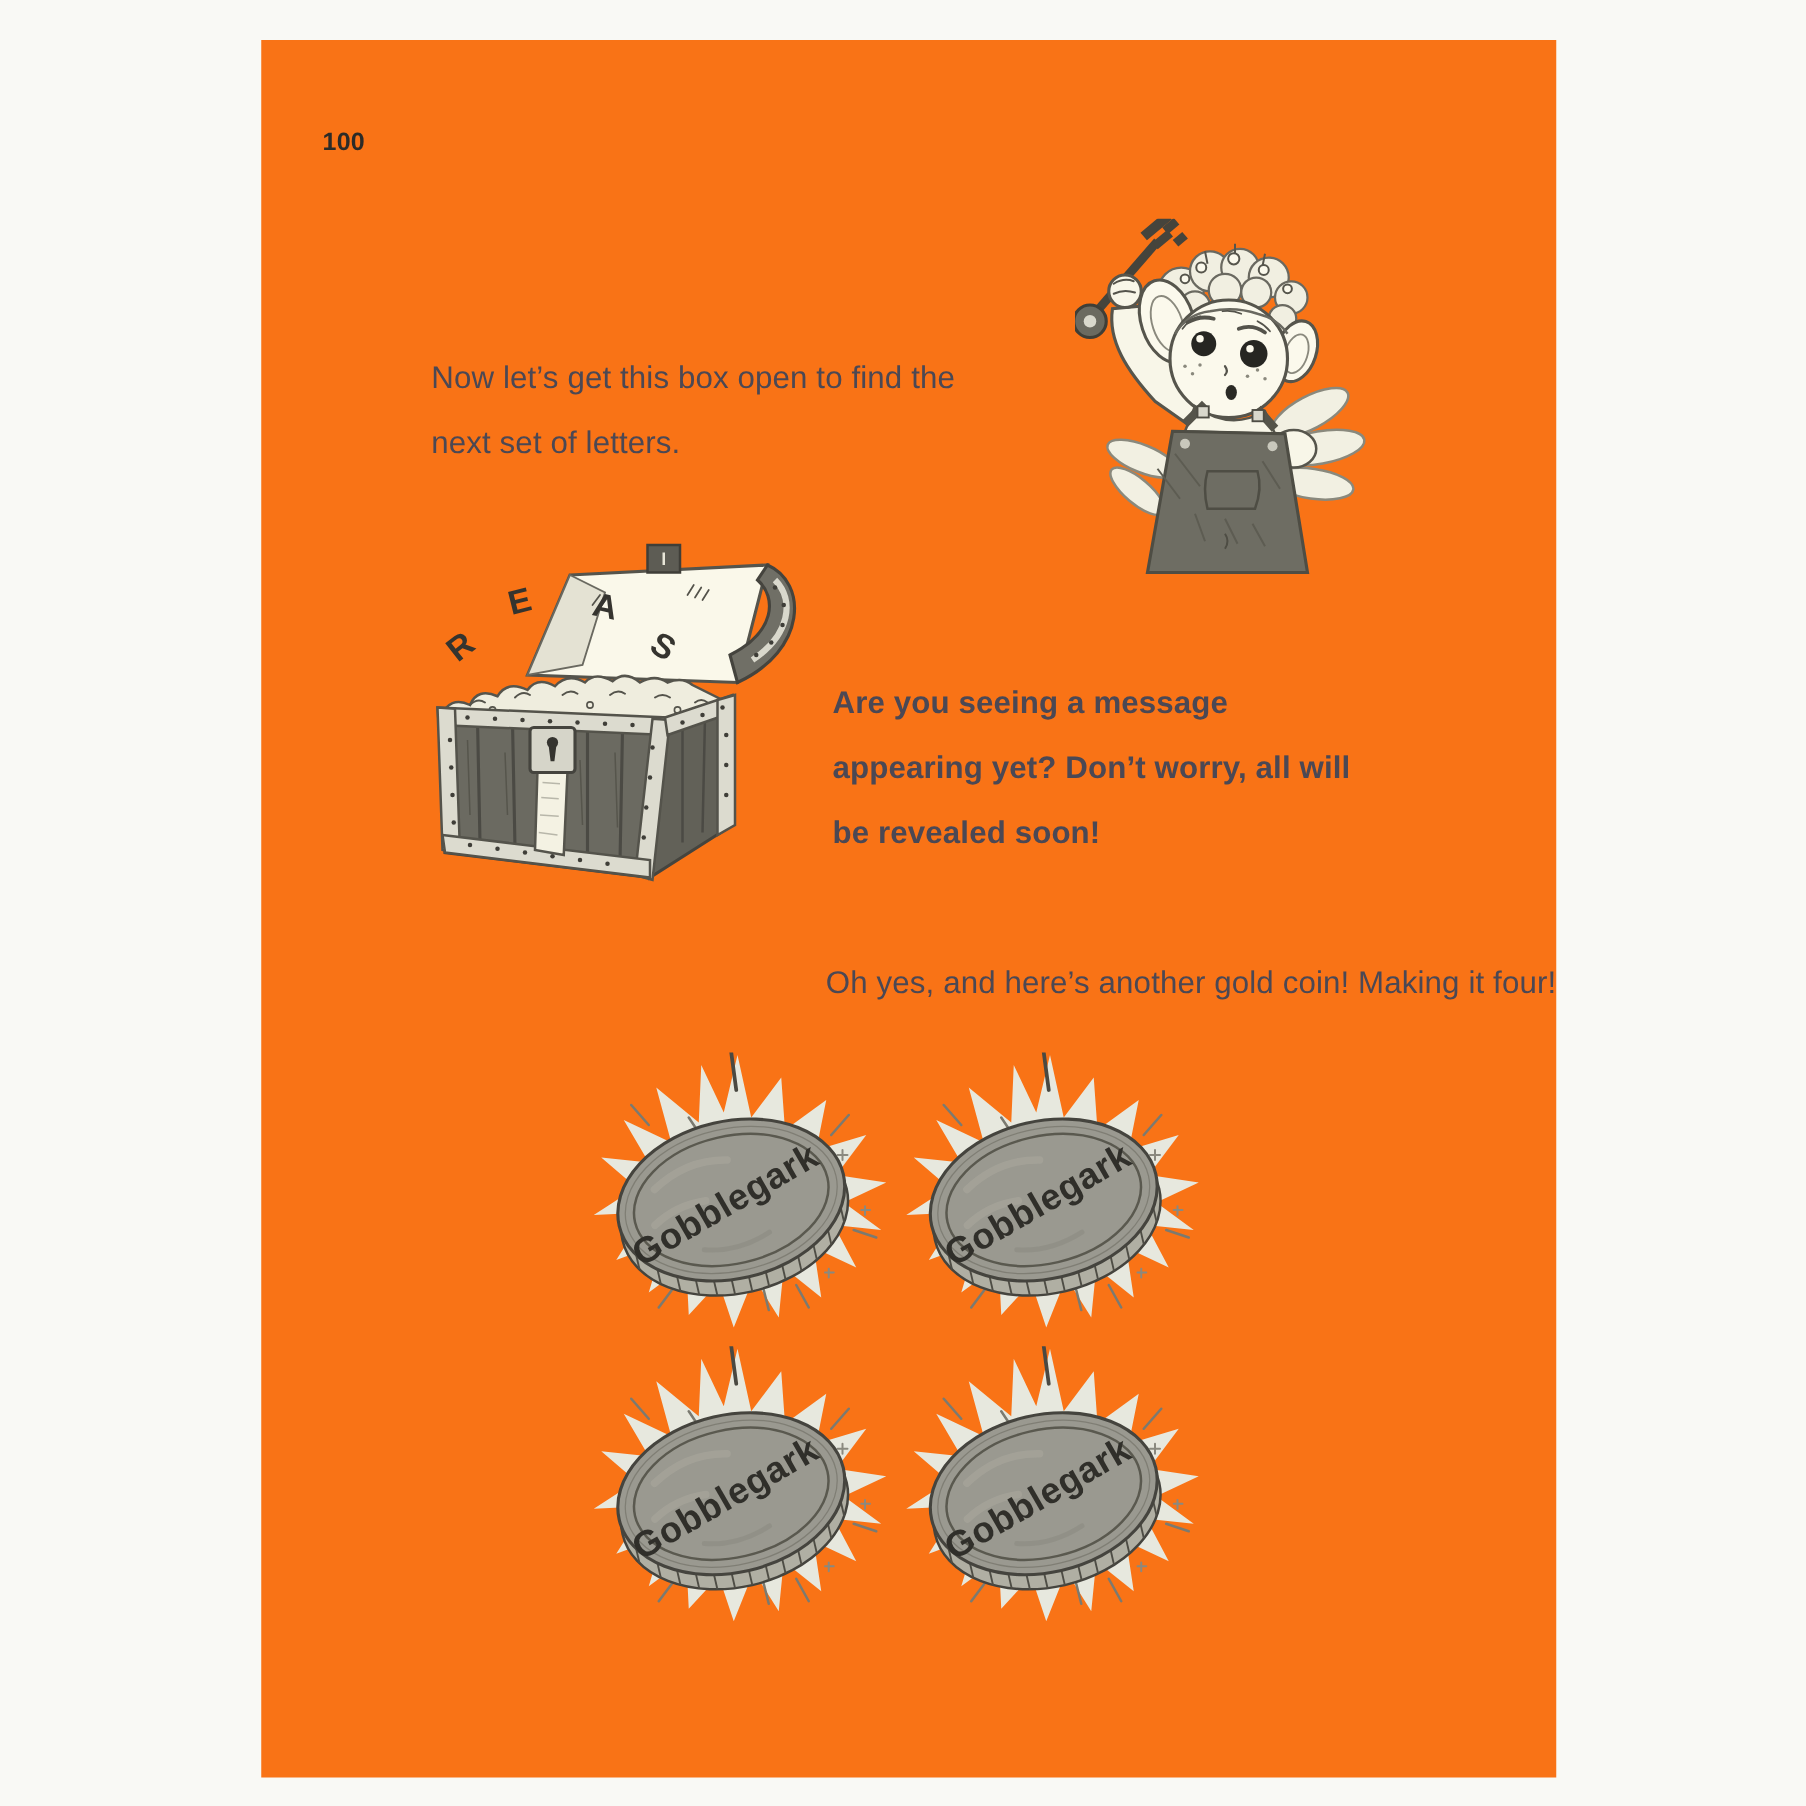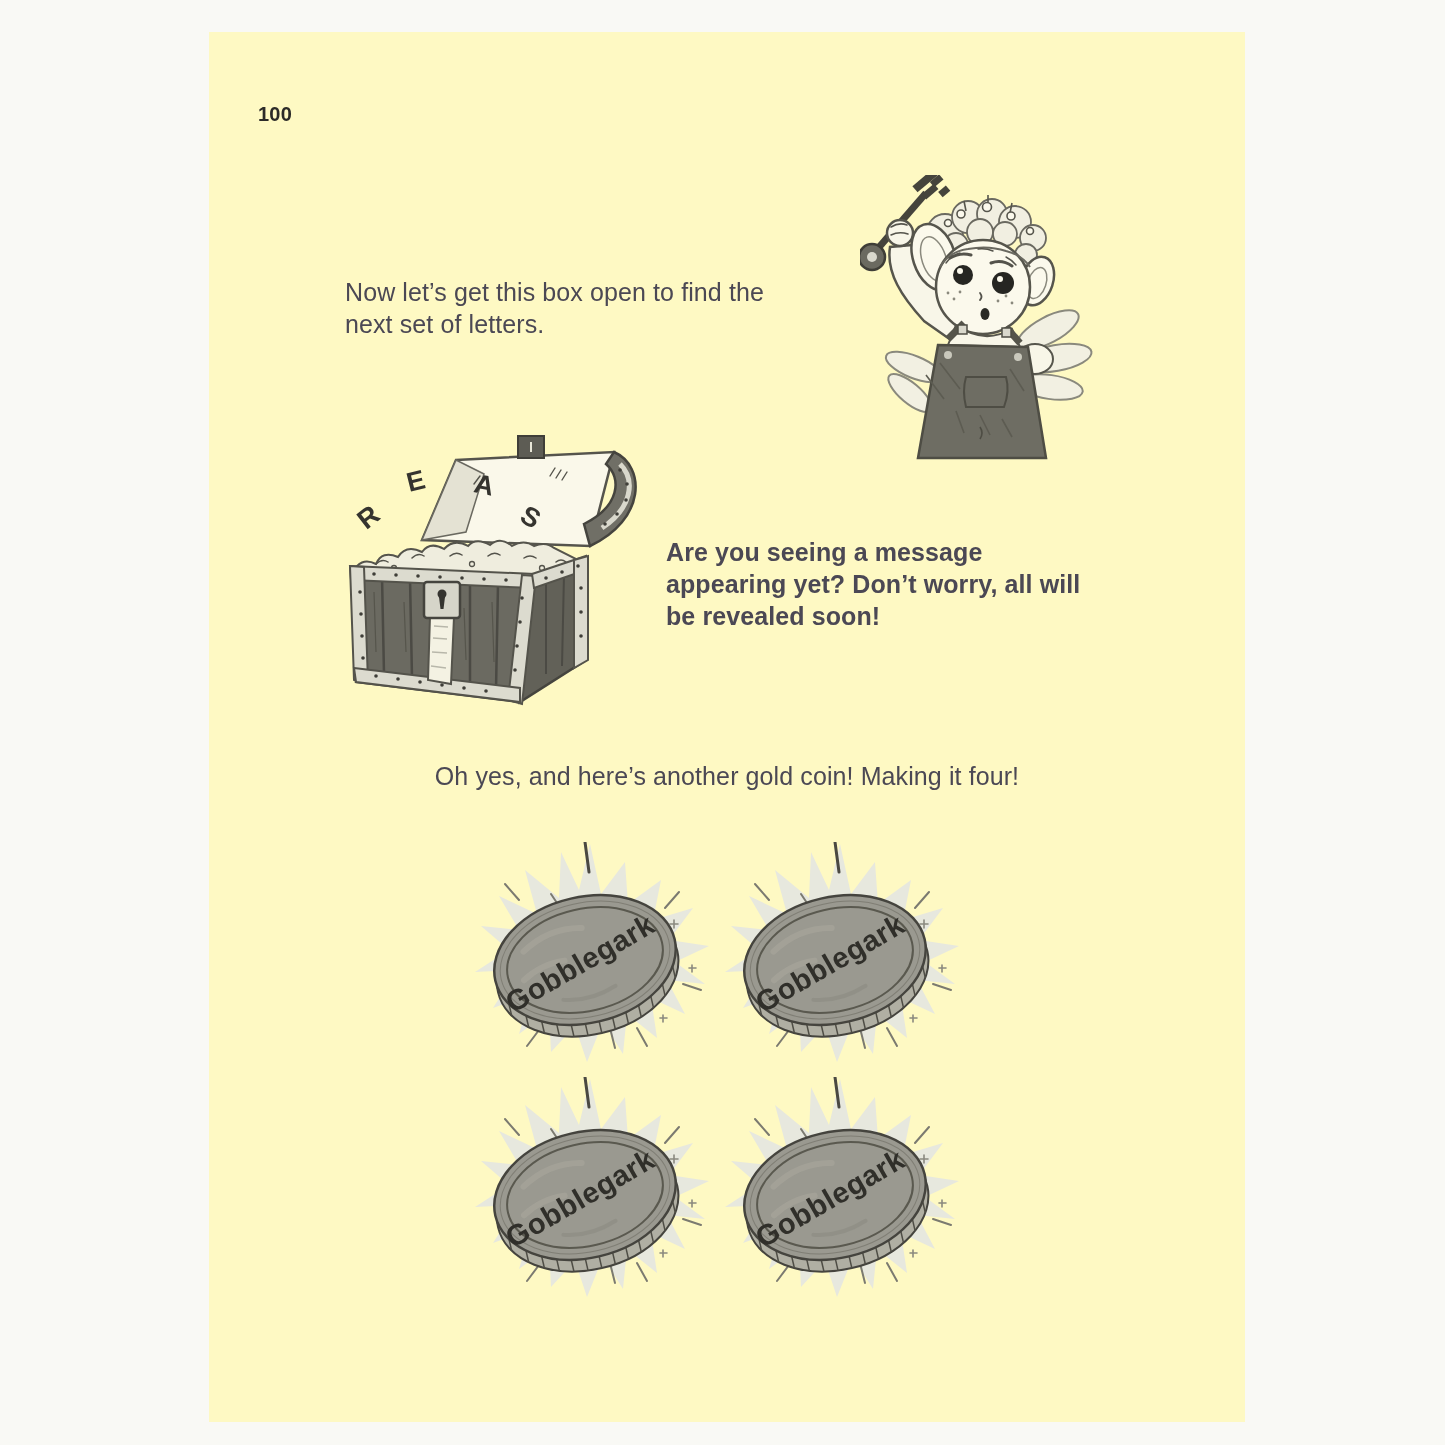--- a/index.html
+++ b/index.html
@@ -6,37 +6,37 @@
   body{
     width:1445px;height:1445px;
     background:#f9f9f5;
     font-family:"Liberation Sans", sans-serif;
     position:relative;
     overflow:hidden;
   }
   #stage{position:absolute;inset:0;}
   #page{
     position:absolute;left:209px;top:32px;width:1036px;height:1390px;
-    background:#fef9c3;
+    background:#f97316;
   }
   .hdr{
     position:absolute;top:71px;height:26px;
     color:#2c2b28;font-weight:700;font-size:20px;letter-spacing:.2px;
     white-space:nowrap;
   }
   #page-num{left:49px;}
   #running-title{left:134px;}
   .para{
     position:absolute;
-    color:#4b4854;font-size:25px;line-height:32px;font-weight:400;
+    color:#4b4854;font-size:25px;line-height:52px;font-weight:400;
     letter-spacing:.1px;
   }
   #para-intro{left:136px;top:244px;width:440px;}
   #para-message{left:457px;top:504px;width:425px;font-weight:bold;}
-  #para-coin{left:0;top:728px;width:100%;text-align:center;}
+  #para-coin{left:0;top:728px;width:100%;text-align:right;}
   #fairy-illo{position:absolute;left:651px;top:143px;width:250px;height:285px;}
   #chest-illo{position:absolute;left:115px;top:390px;width:340px;height:300px;}
   #coins-grid{
     position:absolute;left:256px;top:810px;width:500px;height:470px;
     display:grid;grid-template-columns:250px 250px;grid-template-rows:235px 235px;
   }
   .coin-svg{width:250px;height:235px;display:block;}
   .sk{stroke:#54534b;fill:none;stroke-linecap:round;stroke-linejoin:round;}
   .coin-label{
     font-family:"Liberation Sans", sans-serif;

